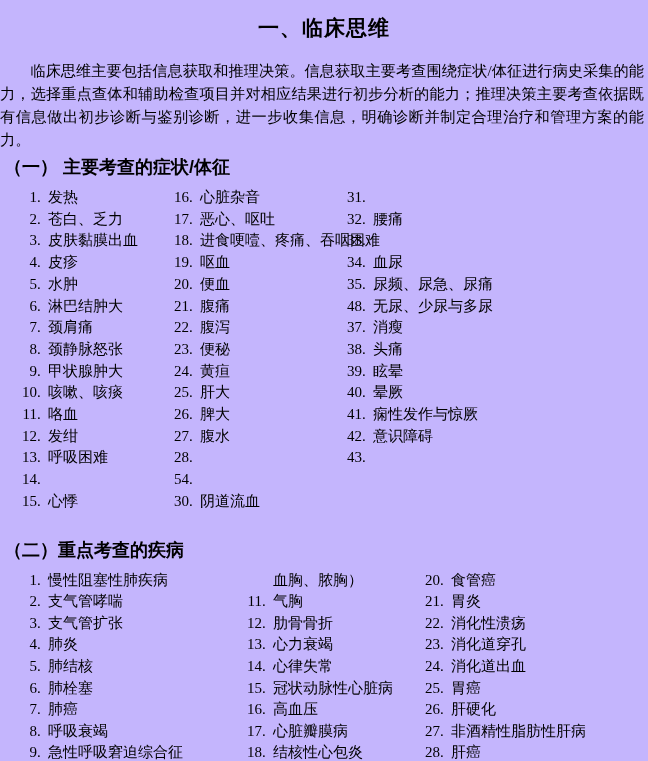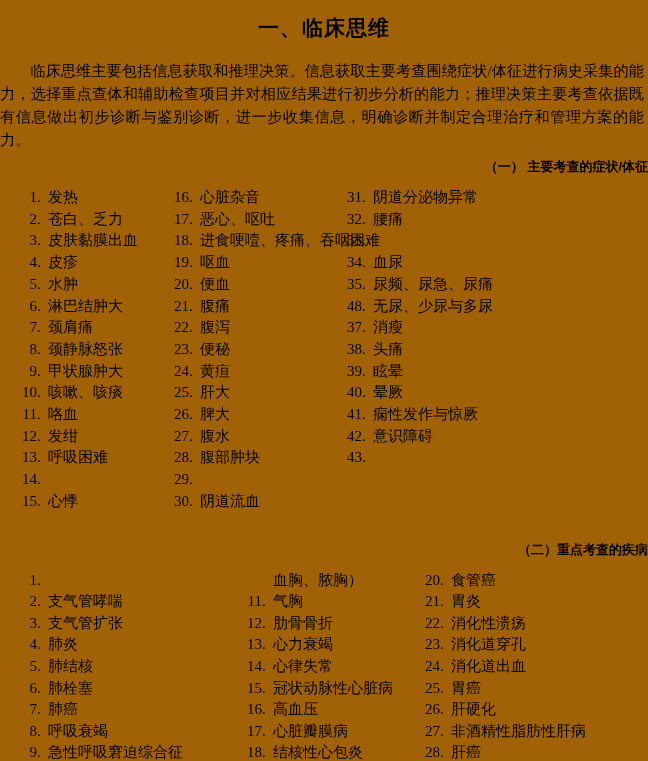--- a/index.html
+++ b/index.html
@@ -4,21 +4,21 @@
 <style>
   html, body {
     margin: 0;
     padding: 0;
     background: #ffffff;
   }
   .page {
     position: relative;
     width: 648px;
     height: 761px;
-    background: #a16207;
+    background: #c4b5fd;
     color: #000000;
     font-family: "Liberation Serif", "DejaVu Serif", serif;
     overflow: hidden;
   }
 
   
   .doc-title {
     text-align: center;
     font-family: "Liberation Sans", "DejaVu Sans", sans-serif;
     font-weight: bold;
@@ -37,26 +37,25 @@
     line-height: 23px;
     text-align: justify;
     text-justify: inter-ideograph;
     text-indent: 2em;
   }
 
   
   .section-heading {
     font-family: "Liberation Sans", "DejaVu Sans", sans-serif;
     font-weight: bold;
-    font-size: 13px;
+    font-size: 18px;
     line-height: 22px;
     margin: 0;
     padding: 5px 0 0 4px;
     white-space: pre;
-    text-align: right;
   }
 
   
   .list-block {
     position: relative;
     padding: 9px 0 0 0;
   }
   .columns {
     display: flex;
     flex-direction: row;
@@ -248,37 +247,35 @@
             <span class="txt">脾大</span>
           </div>
           <div class="entry">
             <span class="num">27</span>
             <span class="dot">.</span>
             <span class="txt">腹水</span>
           </div>
           <div class="entry">
             <span class="num">28</span>
             <span class="dot">.</span>
-            <span class="txt">腹部肿块</span>
-          </div>
-          <div class="entry">
-            <span class="num">29</span>
+          </div>
+          <div class="entry">
+            <span class="num">54</span>
             <span class="dot">.</span>
           </div>
           <div class="entry">
             <span class="num">30</span>
             <span class="dot">.</span>
             <span class="txt">阴道流血</span>
           </div>
         </div>
       <div class="col col-3">
           <div class="entry">
             <span class="num">31</span>
             <span class="dot">.</span>
-            <span class="txt">阴道分泌物异常</span>
           </div>
           <div class="entry">
             <span class="num">32</span>
             <span class="dot">.</span>
             <span class="txt">腰痛</span>
           </div>
           <div class="entry">
             <span class="num">33</span>
             <span class="dot">.</span>
           </div>
@@ -336,20 +333,21 @@
   </div>
 
   <h2 class="section-heading" style="padding-top:26px;">（二）重点考查的疾病</h2>
 
   <div class="list-block disease-list">
     <div class="columns">
       <div class="col col-1">
           <div class="entry">
             <span class="num">1</span>
             <span class="dot">.</span>
+            <span class="txt">慢性阻塞性肺疾病</span>
           </div>
           <div class="entry">
             <span class="num">2</span>
             <span class="dot">.</span>
             <span class="txt">支气管哮喘</span>
           </div>
           <div class="entry">
             <span class="num">3</span>
             <span class="dot">.</span>
             <span class="txt">支气管扩张</span>

